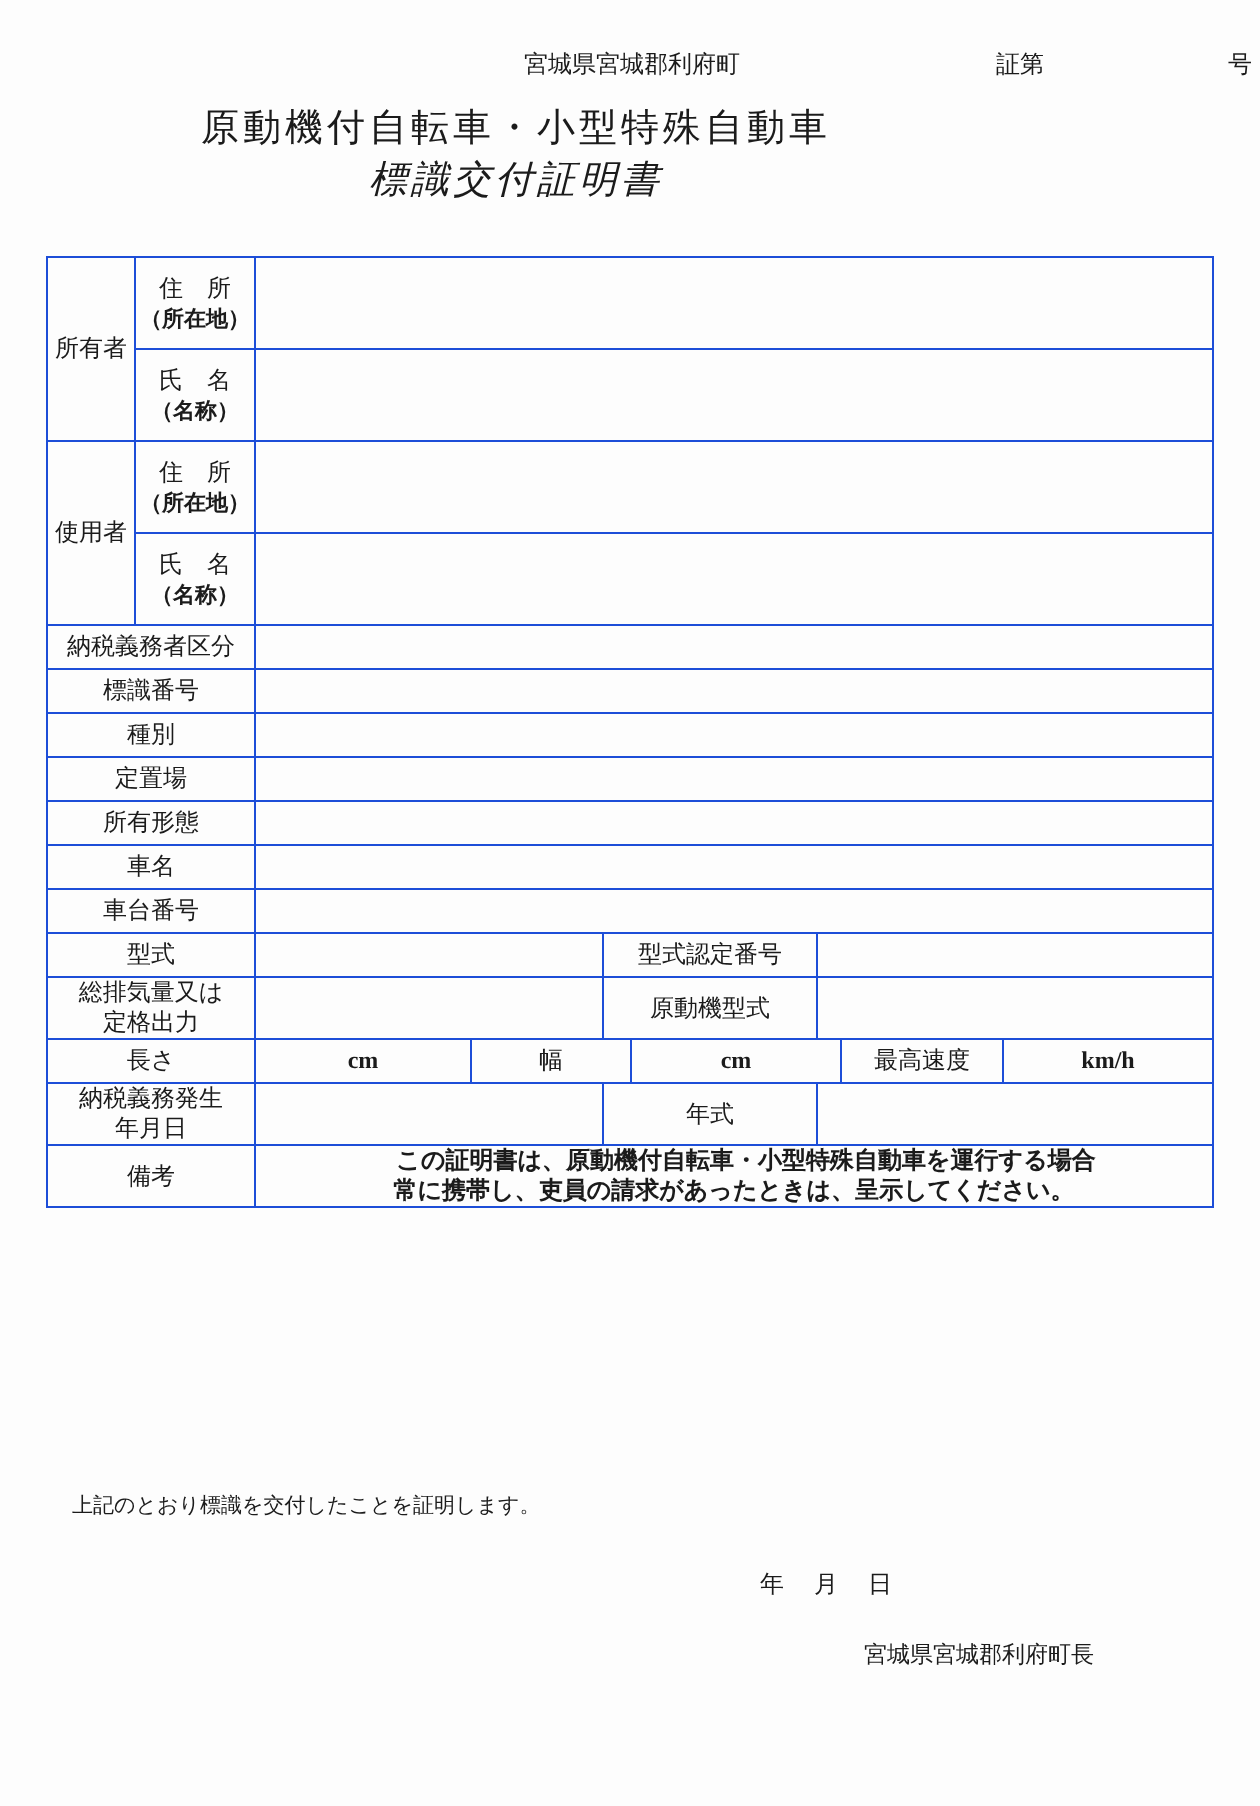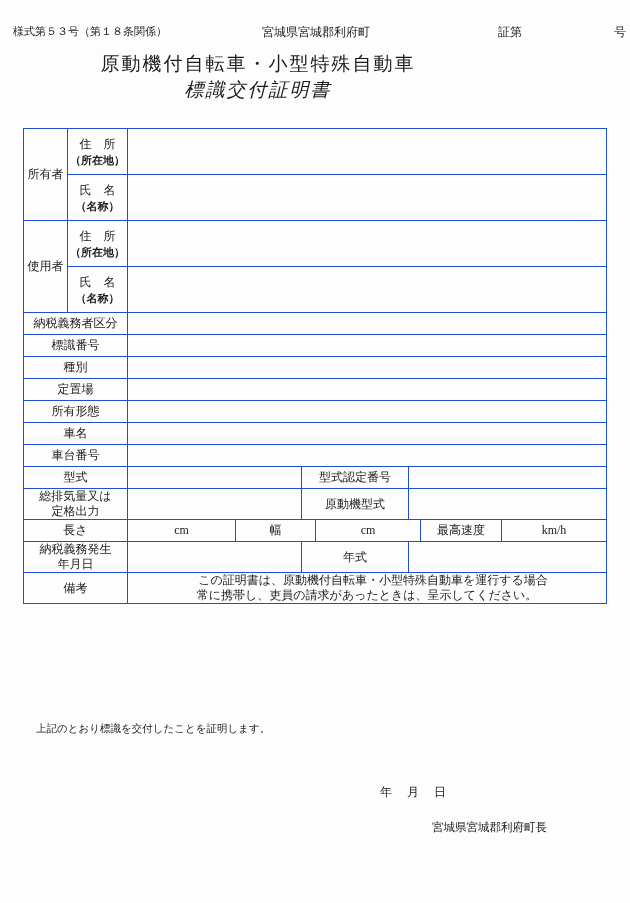--- a/index.html
+++ b/index.html
@@ -37,38 +37,38 @@
     vertical-align: middle;
     padding: 0;
     overflow: hidden;
   }
   tr.subrow { height: 46px; }
   tr.row { height: 22px; }
   .twoline { line-height: 16px; }
   .twoline .l2 { font-size: 11px; font-weight: bold; }
   .lbl2line { line-height: 15px; }
   td.valcell { text-align: left; }
-  td.unitcell { text-align: right; vertical-align: bottom; padding: 0 3px 2px 0; }
+  td.unitcell { text-align: right; vertical-align: bottom; padding: 0 3px 2px 0; font-weight: bold; }
   td.remarks {
     text-align: left;
     font-size: 11px;
     line-height: 15px;
     padding: 1px 2px 1px 4px;
     vertical-align: middle;
+    font-weight: bold;
   }
   .foot-note { font-size: 10.5px; white-space: nowrap; }
   .foot-date { font-size: 12px; white-space: nowrap; }
   .foot-signer { font-size: 11.5px; white-space: nowrap; }
 </style>
 </head>
 <body>
 
 <div class="page">
 
-  <div class="abs hdr-small" style="left:13px; top:24px;">様式第５３号（第１８条関係）</div>
   <div class="abs hdr-muni" style="left:262px; top:24px;">宮城県宮城郡利府町</div>
   <div class="abs hdr-muni" style="left:498px; top:24px;">証第</div>
   <div class="abs hdr-muni" style="left:614px; top:24px;">号</div>
 
   <div class="title-line" style="top:51px;">原動機付自転車・小型特殊自動車</div>
   <div class="title-line" style="top:77px;font-style:italic;">標識交付証明書</div>
 
   <table class="form">
     <colgroup>
       <col style="width:44px">
@@ -195,17 +195,17 @@
     <tr class="row">
       <td colspan="2">備考</td>
       <td colspan="7" class="remarks">
         <div>　この証明書は、原動機付自転車・小型特殊自動車を運行する場合</div>
         <div>常に携帯し、吏員の請求があったときは、呈示してください。</div>
       </td>
     </tr>
   </tbody>
     </table>
 
-  <div class="abs foot-note" style="left:36px; top:722px;">上記のとおり標識を交付したことを証明します。</div>
+  <div class="abs foot-note" style="left:36px; top:746px;">上記のとおり標識を交付したことを証明します。</div>
   <div class="abs foot-date" style="left:380px; top:784px;">年　 月　 日</div>
   <div class="abs foot-signer" style="left:396px; top:820px;margin-left:36px;">宮城県宮城郡利府町長</div>
 
 </div>
 
 </body></html>

